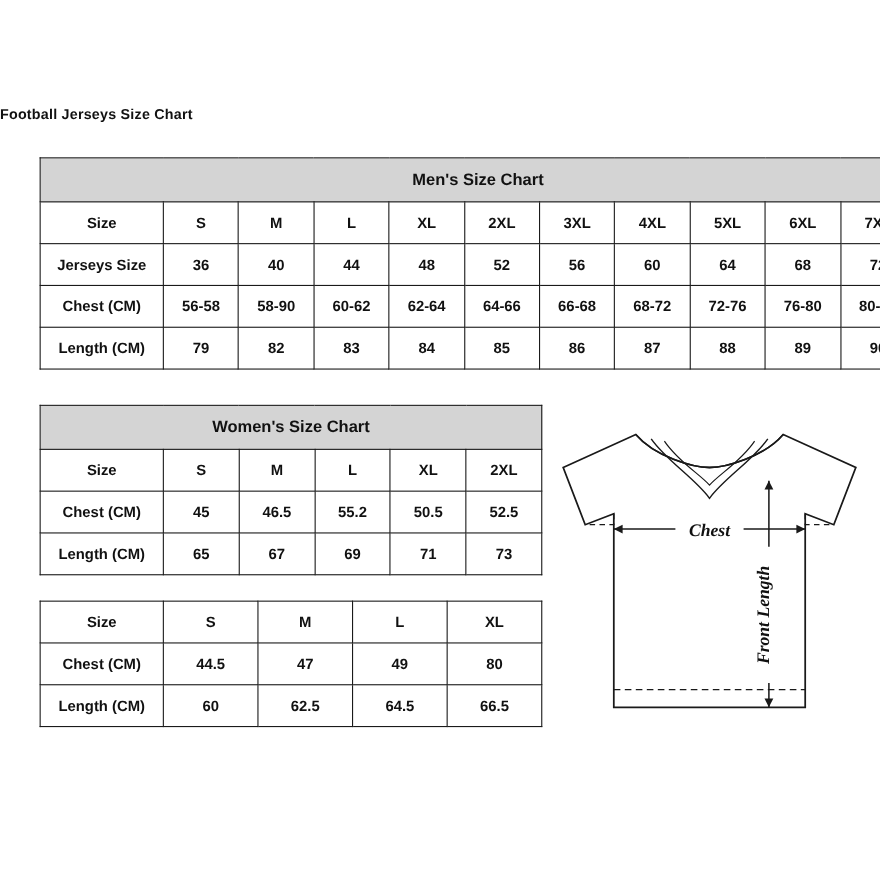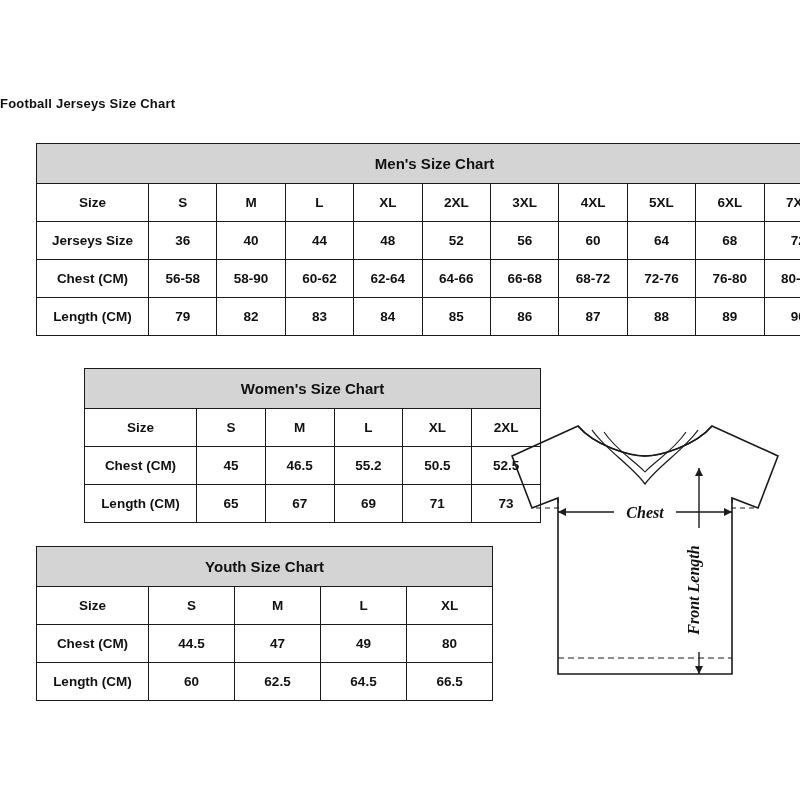--- a/index.html
+++ b/index.html
@@ -68,39 +68,39 @@
   #mens-table { width: 728px; }
   #mens-table col.lbl { width: 112px; }
   #mens-table col.dat { width: 68.4px; }
 
   
   #womens-table-wrap {
     position: absolute;
     left: 36px;
     top: 368px;
   }
-  #womens-table { width: 456px; margin-left: 48px; }
+  #womens-table { width: 456px; }
   #womens-table col.lbl { width: 112px; }
   #womens-table col.dat { width: 68.8px; }
 
   
   #youth-table-wrap {
     position: absolute;
     left: 36px;
     top: 546px;
   }
   #youth-table { width: 456px; }
   #youth-table col.lbl { width: 112px; }
   #youth-table col.dat { width: 86px; }
 
   
   #shirt-figure {
     position: absolute;
     left: 500px;
-    top: 416px;
+    top: 385px;
     width: 290px;
     height: 300px;
   }
   #shirt-figure svg { display: block; }
   .measure-label {
     font-family: "Liberation Serif", serif;
     font-style: italic;
     font-weight: bold;
     font-size: 16px;
     fill: #111111;
@@ -234,23 +234,20 @@
     <table class="sizetable" id="youth-table">
       <colgroup>
         <col class="lbl">
           <col class="dat">
           <col class="dat">
           <col class="dat">
           <col class="dat">
       </colgroup>
       <tbody id="youth-body">
           <tr>
-            <td class="hdr-band" colspan="5">Youth Size Chart</td>
-          </tr>
-          <tr>
             <td class="rowlabel">Size</td>
             <td>S</td>
             <td>M</td>
             <td>L</td>
             <td>XL</td>
           </tr>
           <tr>
             <td class="rowlabel">Chest (CM)</td>
             <td>44.5</td>
             <td>47</td>

